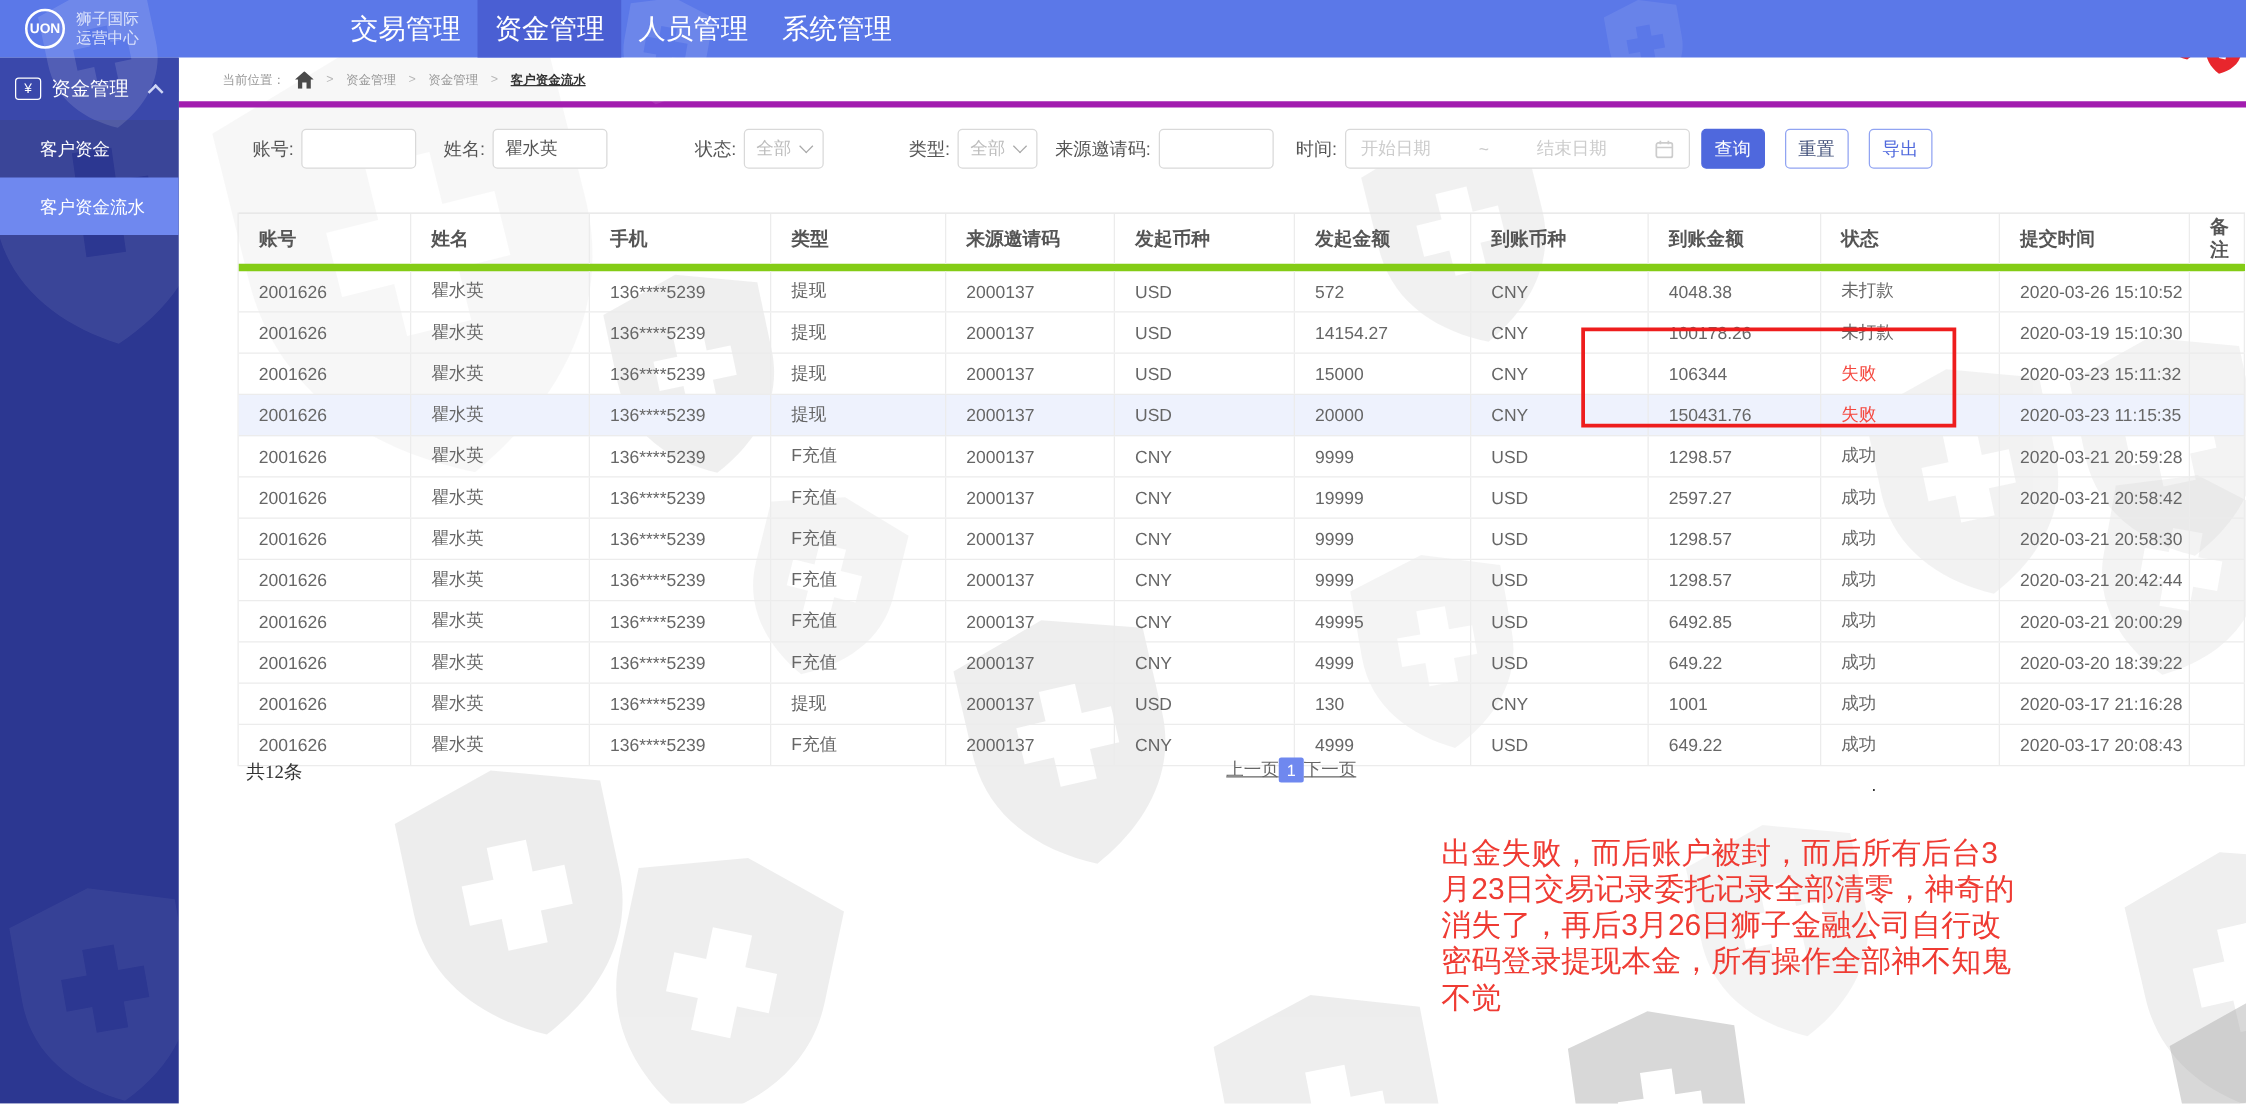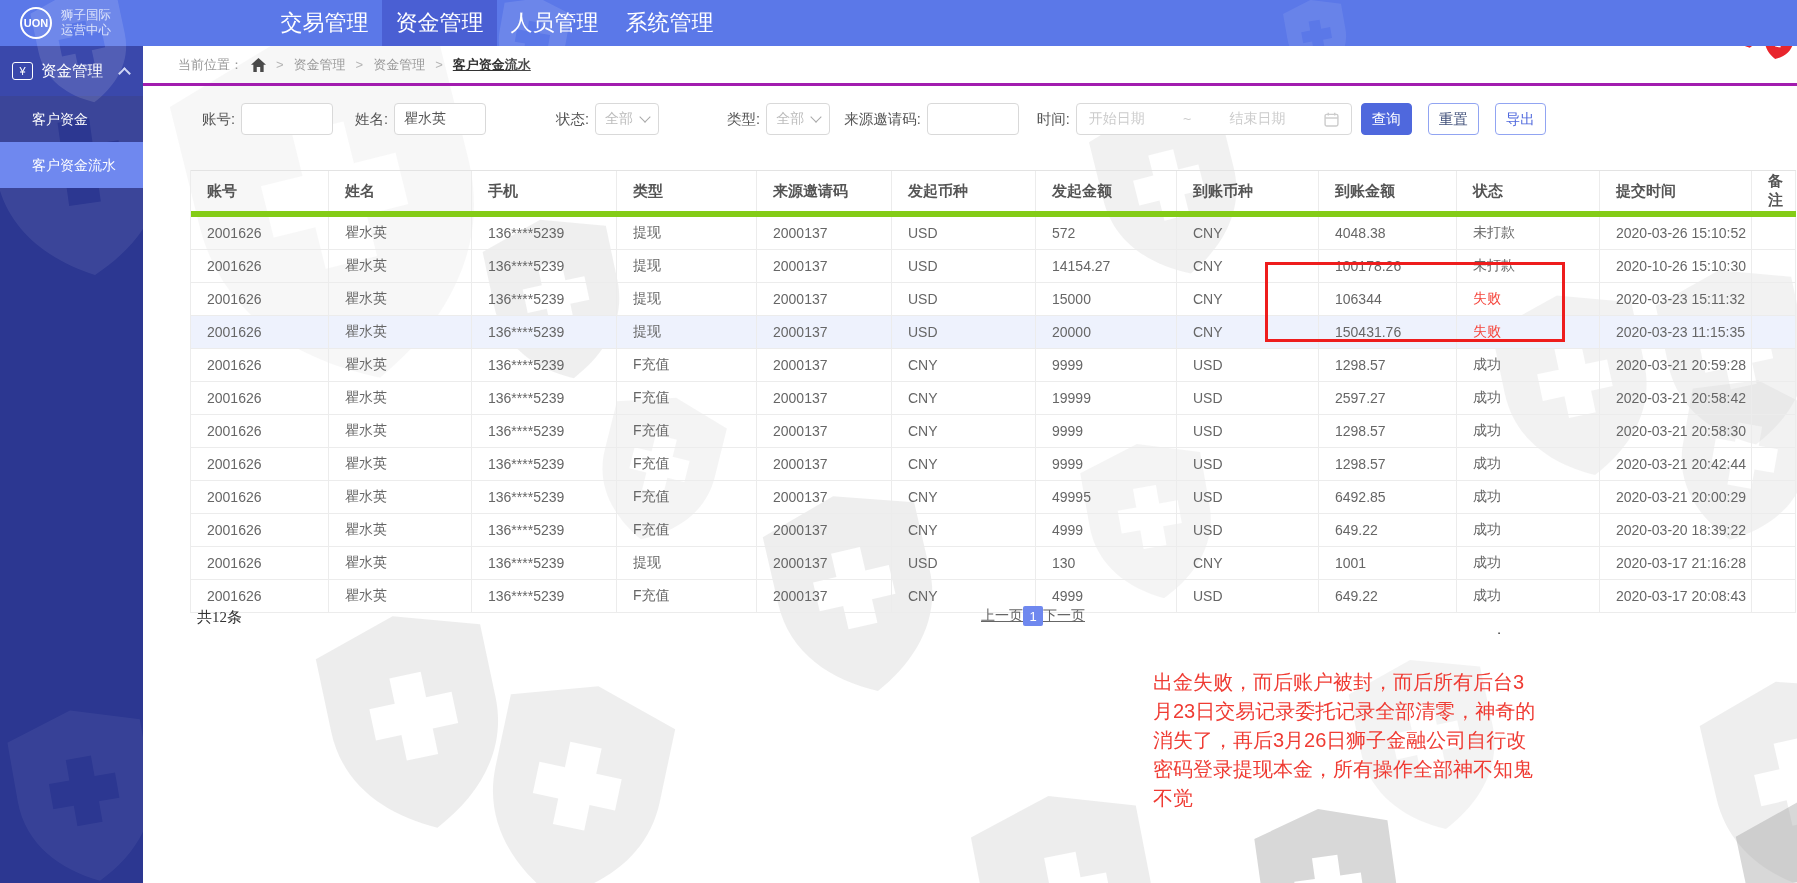--- a/index.html
+++ b/index.html
@@ -21,22 +21,22 @@
 
   
   .sidebar{position:absolute;left:0;top:46px;width:143px;height:837px;background:#2c3791;z-index:4;color:#fff;overflow:hidden;}
   .side-group{position:relative;height:50px;display:flex;align-items:center;padding:0 14px 0 12px;background:#3a48ab;font-size:15.5px;gap:8px;box-sizing:border-box;cursor:pointer;z-index:2;}
   .yen-box{width:19px;height:16px;border:1.4px solid #fff;border-radius:3px;font-size:11px;line-height:16px;text-align:center;flex:0 0 auto;}
   .chev-up{margin-left:auto;width:7px;height:7px;border-top:2px solid #cfd6f5;border-left:2px solid #cfd6f5;transform:rotate(45deg);margin-top:4px;}
   .side-item{position:relative;height:46px;line-height:46px;padding-left:32px;font-size:14px;cursor:pointer;z-index:2;}
   .side-item.active{background:#6f88ef;}
 
   
-  .crumbbar{position:absolute;left:143px;top:46px;width:1654px;height:40px;border-bottom:3px solid #a21caf;
-       display:flex;align-items:center;padding-left:35px;font-size:13px;color:#999;box-sizing:border-box;z-index:3;}
+  .crumbbar{position:absolute;left:143px;top:46px;width:1654px;height:40px;border-bottom:5px solid #a21caf;
+       display:flex;align-items:center;padding-left:35px;font-size:10px;color:#999;box-sizing:border-box;z-index:3;}
   .crumb-sep{margin:0 10px;color:#b5b5b5;}
   .crumb{color:#999;}
   .crumb.current{color:#333;font-weight:bold;text-decoration:underline;}
   .home-ico{margin-left:8px;display:inline-flex;}
 
   
   .filters{position:absolute;left:202px;top:103px;height:32px;display:flex;align-items:center;
        font-size:14.5px;color:#555;z-index:3;white-space:nowrap;}
   .flabel{margin-right:6px;}
   .fin{height:32px;width:92px;border:1px solid #d9d9d9;border-radius:4px;padding:0 9px;font-size:14px;color:#555;
@@ -69,21 +69,21 @@
 
   
   .total{position:absolute;left:197px;top:608px;font-size:15px;color:#333;z-index:3;font-family:Liberation Serif, serif;}
   .pager{position:absolute;left:981px;top:606px;display:flex;align-items:center;gap:0;font-size:14px;color:#666;z-index:3;}
   .pglink{text-decoration:underline;cursor:pointer;}
   .pgcur{width:20px;height:20px;background:#6f88ef;color:#fff;display:flex;align-items:center;justify-content:center;
        font-size:13px;border-radius:2px;cursor:pointer;}
   .dot{position:absolute;left:1497px;top:620px;color:#333;font-size:15px;z-index:3;}
 
   
-  .annot{position:absolute;left:1153px;top:668px;z-index:6;color:#ef3b33;font-size:20px;line-height:29px;white-space:nowrap;}
+  .annot{position:absolute;left:1153px;top:668px;z-index:6;color:#ef3b33;font-size:24px;line-height:29px;white-space:nowrap;}
 </style>
 </head>
 <body>
 
 <div class="app">
 
   <svg width="0" height="0" style="position:absolute">
     <defs>
       <path id="shield-sym" fill-rule="evenodd" d="M50 2 L92 15 V52 C92 80 73 99 50 110 C27 99 8 80 8 52 V15 Z
            M42 32 H58 V45 H71 V61 H58 V74 H42 V61 H29 V45 H42 Z"></path>
@@ -284,21 +284,21 @@
           <span>2001626</span>
           <span>瞿水英</span>
           <span>136****5239</span>
           <span>提现</span>
           <span>2000137</span>
           <span>USD</span>
           <span>14154.27</span>
           <span>CNY</span>
           <span>100178.26</span>
           <span>未打款</span>
-          <span>2020-10-26 15:10:30</span>
+          <span>2020-03-19 15:10:30</span>
           <span></span>
         </div>
         <div class="trow">
           <span>2001626</span>
           <span>瞿水英</span>
           <span>136****5239</span>
           <span>提现</span>
           <span>2000137</span>
           <span>USD</span>
           <span>15000</span>

